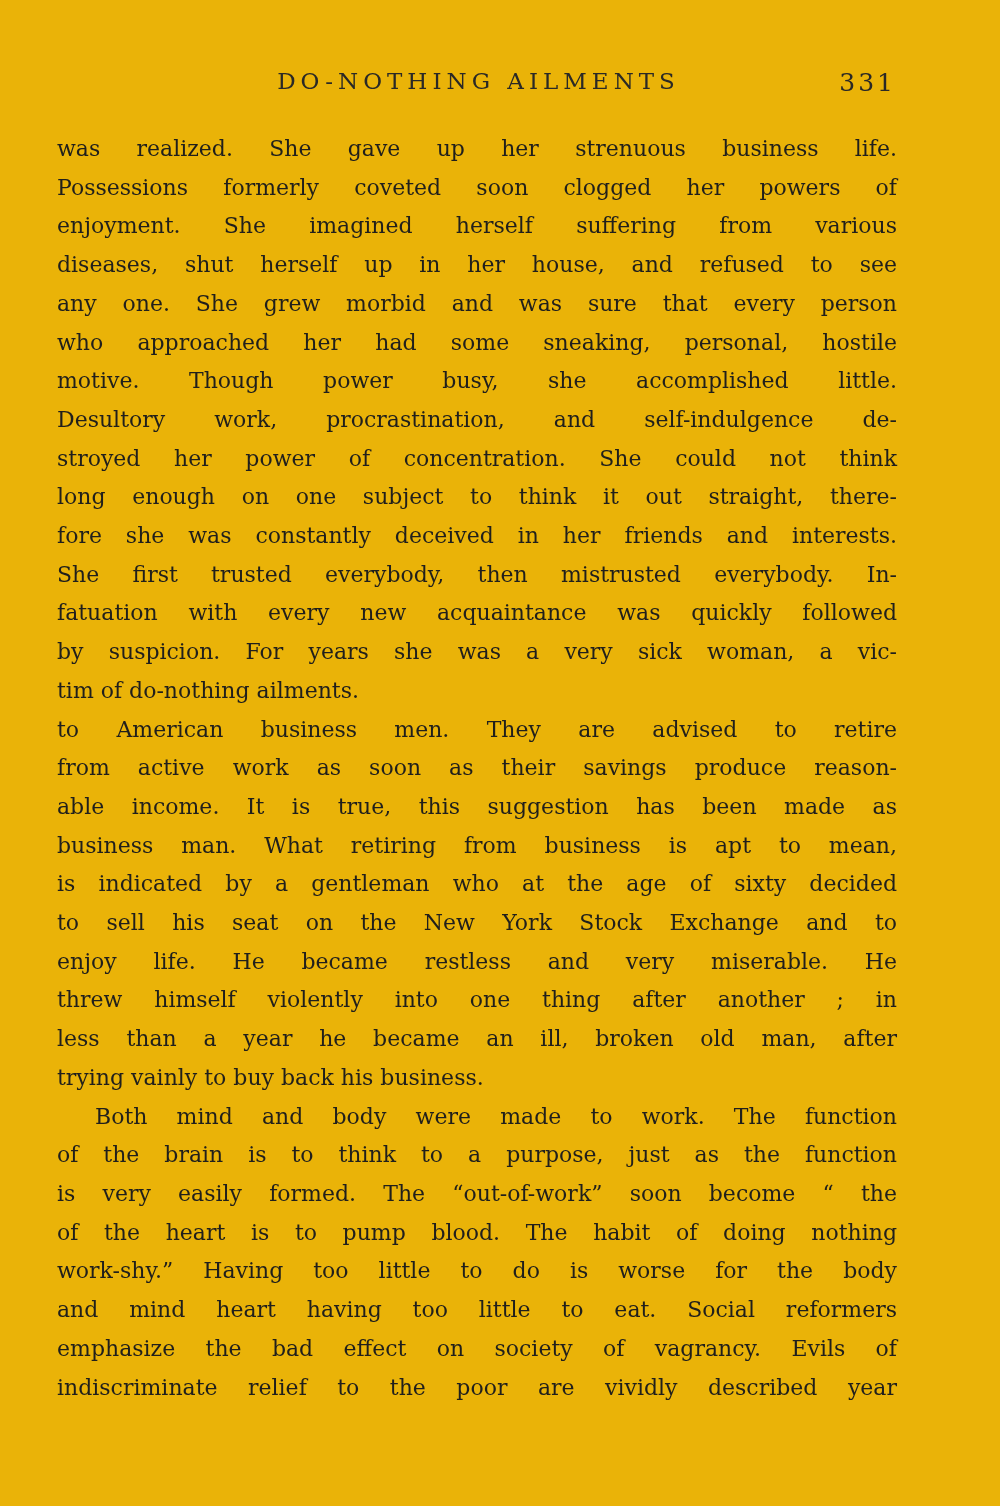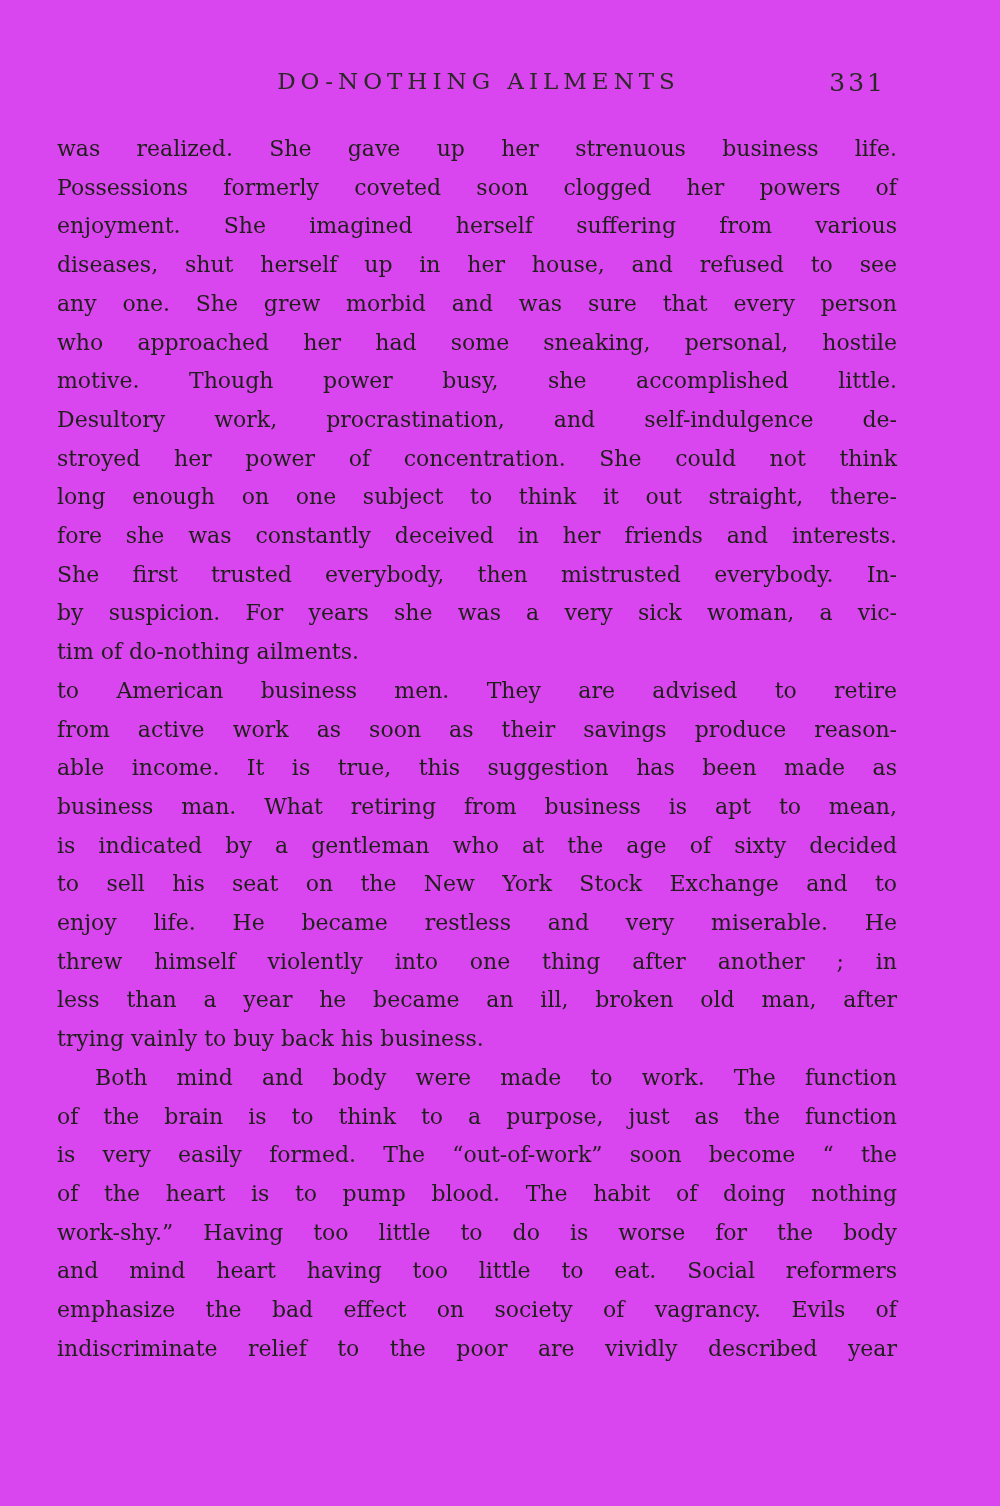--- a/index.html
+++ b/index.html
@@ -5,42 +5,42 @@
   html, body {
     margin: 0;
     padding: 0;
     background: #e8e6e0;
   }
   #page {
     position: relative;
     width: 1000px;
     height: 1506px;
     margin: 0 auto;
-    background: #d946ef;
+    background: #eab308;
     color: #1e1d1b;
     font-family: "DejaVu Serif", "Liberation Serif", serif;
     overflow: hidden;
   }
   .header {
     position: absolute;
     top: 68px;
     left: 57px;
     right: 100px;
     height: 34px;
   }
   .running-title {
     display: block;
     text-align: center;
     font-size: 23px;
     letter-spacing: 5px;
     color: #2a2926;
   }
   .page-number {
     position: absolute;
-    right: 14px;
+    right: 4px;
     top: 0;
     font-size: 25px;
     letter-spacing: 3px;
     color: #2a2926;
   }
   #body-text {
     position: absolute;
     top: 130px;
     left: 57px;
     width: 840px;
@@ -78,20 +78,21 @@
         <div class="line">enjoyment.  She imagined herself suffering from various</div>
         <div class="line">diseases, shut herself up in her house, and refused to see</div>
         <div class="line">any one.  She grew morbid and was sure that every person</div>
         <div class="line">who approached her had some sneaking, personal, hostile</div>
         <div class="line">motive.  Though power busy, she accomplished little.</div>
         <div class="line">Desultory work, procrastination, and self-indulgence de-</div>
         <div class="line">stroyed her power of concentration.  She could not think</div>
         <div class="line">long enough on one subject to think it out straight, there-</div>
         <div class="line">fore she was constantly deceived in her friends and interests.</div>
         <div class="line">She first trusted everybody, then mistrusted everybody.  In-</div>
+        <div class="line">fatuation with every new acquaintance was quickly followed</div>
         <div class="line">by suspicion.  For years she was a very sick woman, a vic-</div>
         <div class="line lastline">tim of do-nothing ailments.</div>
       </div>
       <div class="paragraph">
         <div class="line">to American business men.  They are advised to retire</div>
         <div class="line">from active work as soon as their savings produce reason-</div>
         <div class="line">able income.  It is true, this suggestion has been made as</div>
         <div class="line">business man.  What retiring from business is apt to mean,</div>
         <div class="line">is indicated by a gentleman who at the age of sixty decided</div>
         <div class="line">to sell his seat on the New York Stock Exchange and to</div>

